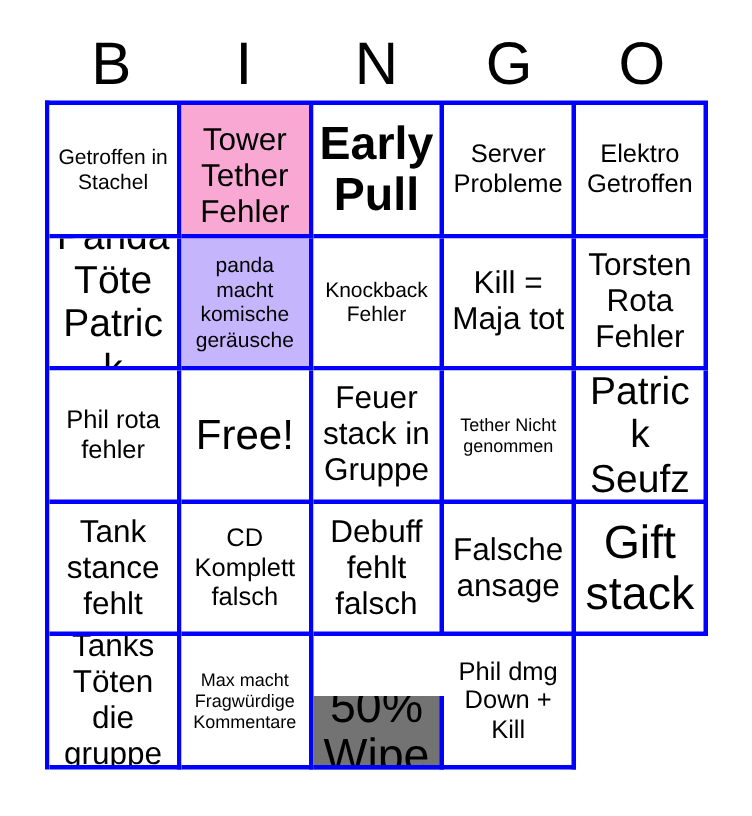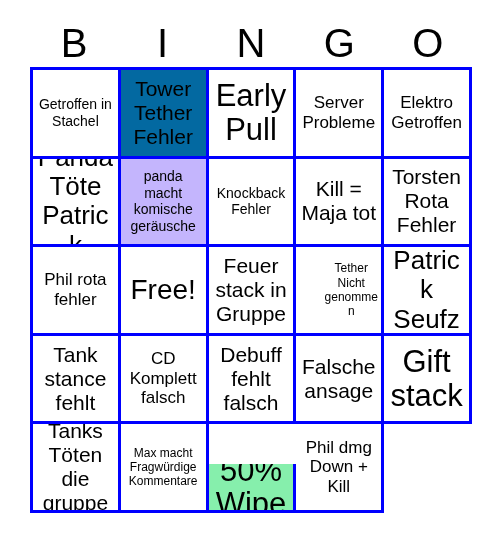--- a/index.html
+++ b/index.html
@@ -103,24 +103,24 @@
     <div class="header-letter">N</div>
     <div class="header-letter">G</div>
     <div class="header-letter">O</div>
   </div>
 
   <div id="bingo-grid" style="border-top-color: rgb(0, 0, 255); border-left-color: rgb(0, 0, 255);">
 
     <div class="bingo-cell fs-s" style="border-right-color: rgb(0, 0, 255); border-bottom-color: rgb(0, 0, 255); background-color: rgb(255, 255, 255);">
       <span class="cell-text">Getroffen in Stachel</span>
     </div>
-    <div class="bingo-cell fs-l" style="border-right-color: rgb(0, 0, 255); border-bottom-color: rgb(0, 0, 255); background-color: #0369a1;">
+    <div class="bingo-cell fs-l" style="border-right-color: rgb(0, 0, 255); border-bottom-color: rgb(0, 0, 255); background-color: #f9a8d4; align-items: flex-end;">
       <span class="cell-text">Tower Tether Fehler</span>
     </div>
-    <div class="bingo-cell fs-xxl" style="border-right-color: rgb(0, 0, 255); border-bottom-color: rgb(0, 0, 255); background-color: rgb(255, 255, 255);">
+    <div class="bingo-cell fs-xxl" style="border-right-color: rgb(0, 0, 255); border-bottom-color: rgb(0, 0, 255); background-color: rgb(255, 255, 255); font-weight: bold;">
       <span class="cell-text">Early Pull</span>
     </div>
     <div class="bingo-cell fs-m" style="border-right-color: rgb(0, 0, 255); border-bottom-color: rgb(0, 0, 255); background-color: rgb(255, 255, 255);">
       <span class="cell-text">Server Probleme</span>
     </div>
     <div class="bingo-cell fs-m" style="border-right-color: rgb(0, 0, 255); border-bottom-color: rgb(0, 0, 255); background-color: rgb(255, 255, 255);">
       <span class="cell-text">Elektro Getroffen</span>
     </div>
 
     <div class="bingo-cell fs-xl" style="border-right-color: rgb(0, 0, 255); border-bottom-color: rgb(0, 0, 255); background-color: rgb(255, 255, 255);">
@@ -141,21 +141,21 @@
 
     <div class="bingo-cell fs-m" style="border-right-color: rgb(0, 0, 255); border-bottom-color: rgb(0, 0, 255); background-color: rgb(255, 255, 255);">
       <span class="cell-text">Phil rota fehler</span>
     </div>
     <div class="bingo-cell free-cell" style="border-right-color: rgb(0, 0, 255); border-bottom-color: rgb(0, 0, 255); background-color: rgb(255, 255, 255);">
       <span class="cell-text">Free!</span>
     </div>
     <div class="bingo-cell fs-l" style="border-right-color: rgb(0, 0, 255); border-bottom-color: rgb(0, 0, 255); background-color: rgb(255, 255, 255);">
       <span class="cell-text">Feuer stack in Gruppe</span>
     </div>
-    <div class="bingo-cell fs-xs" style="border-right-color: rgb(0, 0, 255); border-bottom-color: rgb(0, 0, 255); background-color: rgb(255, 255, 255); padding-left: 28px;">
+    <div class="bingo-cell fs-xs" style="border-right-color: rgb(0, 0, 255); border-bottom-color: rgb(0, 0, 255); background-color: rgb(255, 255, 255);">
       <span class="cell-text">Tether Nicht genommen</span>
     </div>
 
     <div class="bingo-cell fs-xl" style="border-right-color: rgb(0, 0, 255); border-bottom-color: rgb(0, 0, 255); background-color: rgb(255, 255, 255);">
       <span class="cell-text">Patrick Seufz</span>
     </div>
     <div class="bingo-cell fs-l" style="border-right-color: rgb(0, 0, 255); border-bottom-color: rgb(0, 0, 255); background-color: rgb(255, 255, 255);">
       <span class="cell-text">Tank stance fehlt</span>
     </div>
     <div class="bingo-cell fs-m" style="border-right-color: rgb(0, 0, 255); border-bottom-color: rgb(0, 0, 255); background-color: rgb(255, 255, 255);">
@@ -170,21 +170,21 @@
 
     <div class="bingo-cell fs-xxl" style="border-right-color: rgb(0, 0, 255); border-bottom-color: rgb(0, 0, 255); background-color: rgb(255, 255, 255);">
       <span class="cell-text">Gift stack</span>
     </div>
     <div class="bingo-cell fs-l" style="border-right-color: rgb(0, 0, 255); border-bottom-color: rgb(0, 0, 255); background-color: rgb(255, 255, 255);">
       <span class="cell-text">Tanks Töten die gruppe</span>
     </div>
     <div class="bingo-cell fs-xs" style="border-right-color: rgb(0, 0, 255); border-bottom-color: rgb(0, 0, 255); background-color: rgb(255, 255, 255);">
       <span class="cell-text">Max macht Fragwürdige Kommentare</span>
     </div>
-    <div class="bingo-cell fs-xxl" style="border-right-color: rgb(0, 0, 255); border-bottom-color: rgb(0, 0, 255); background-color: #86efac; margin-top: 40px;">
+    <div class="bingo-cell fs-xxl" style="border-right-color: rgb(0, 0, 255); border-bottom-color: rgb(0, 0, 255); background-color: #737373; margin-top: 40px;">
       <span class="cell-text">50% Wipe</span>
     </div>
     <div class="bingo-cell fs-m" style="border-right-color: rgb(0, 0, 255); border-bottom-color: rgb(0, 0, 255); background-color: rgb(255, 255, 255);">
       <span class="cell-text">Phil dmg Down + Kill</span>
     </div>
 
   </div>
 </div>
 
 </body></html>

